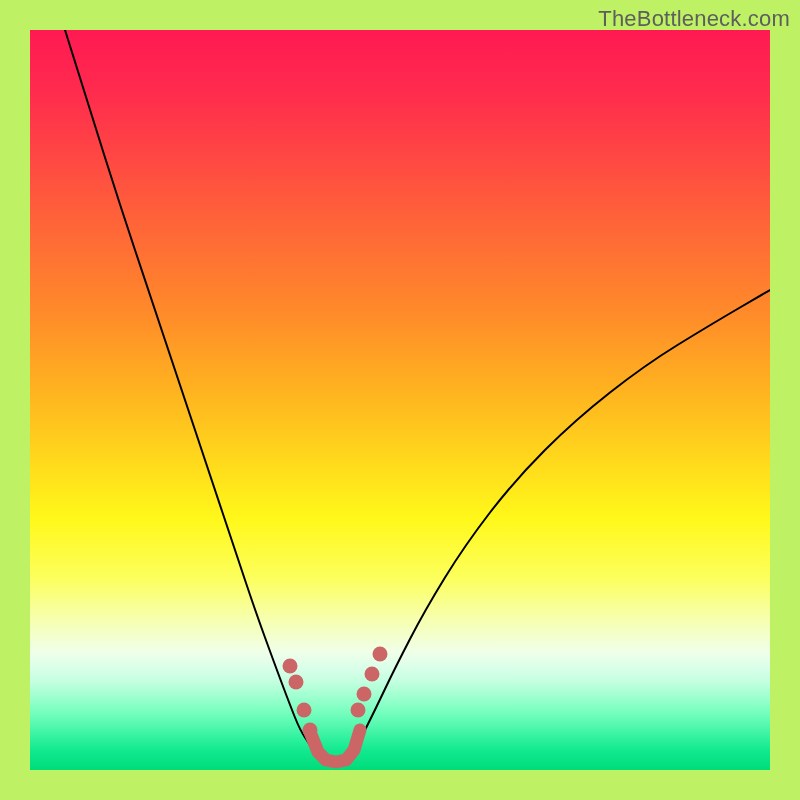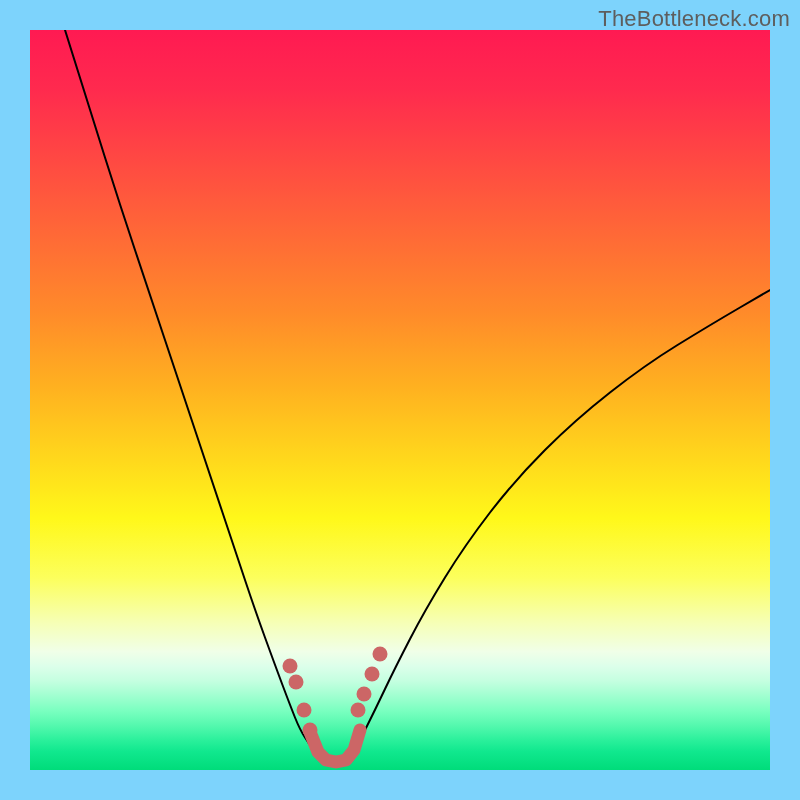--- a/index.html
+++ b/index.html
@@ -8,21 +8,21 @@
     width: 800px;
     height: 800px;
     overflow: hidden;
     background: #000;
     font-family: Arial, Helvetica, sans-serif;
   }
   .frame {
     position: relative;
     width: 800px;
     height: 800px;
-    background: #7dd3fc;
+    background: #bef264;
   }
   .plot-area {
     position: absolute;
     left: 30px;
     top: 30px;
     width: 740px;
     height: 740px;
     overflow: hidden;
   }
   .gradient {

